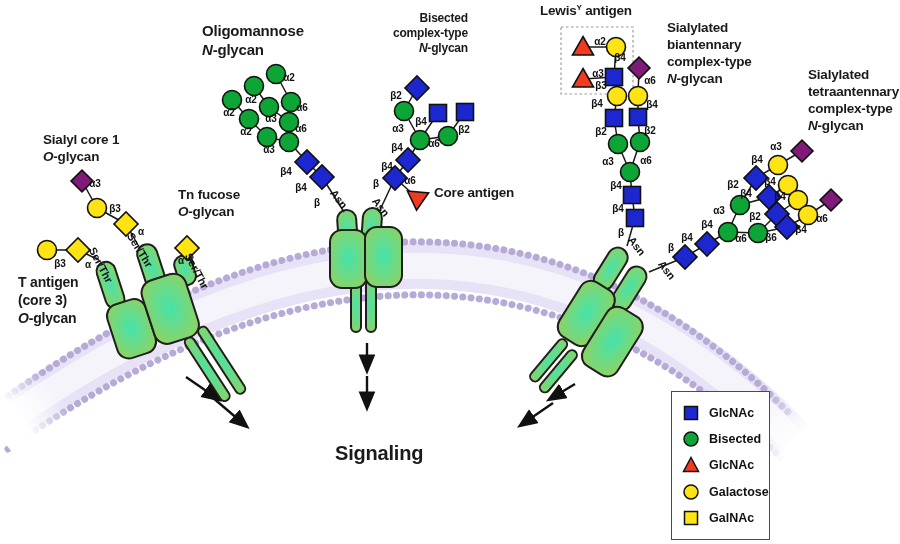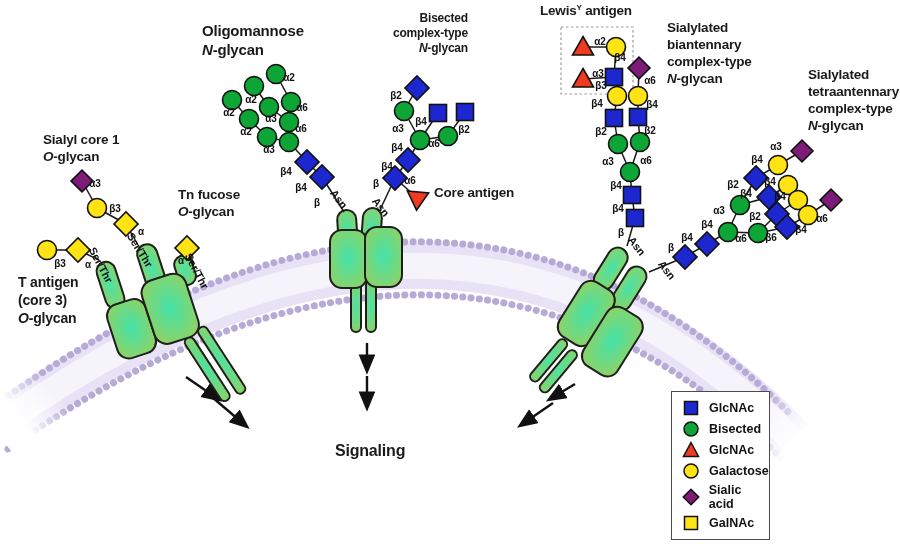--- a/index.html
+++ b/index.html
@@ -236,21 +236,21 @@
       </div>
       <div class="title" style="left: 808px; top: 66px; font-size: 13.5px;">
         <div>Sialylated</div>
         <div>tetraantennary</div>
         <div>complex-type</div>
         <div><i>N</i>-glycan</div>
       </div>
       <div class="title" style="left: 434px; top: 184px; font-size: 13.5px;">
         <div>Core antigen</div>
       </div>
-      <div class="title" style="left: 335px; top: 441px; font-size: 16px;">
+      <div class="title" style="left: 335px; top: 441px; font-size: 20px;">
         <div>Signaling</div>
       </div>
       <span class="lnk" style="left: 95px; top: 183px;">α3</span>
       <span class="lnk" style="left: 115px; top: 208px;">β3</span>
       <span class="lnk" style="left: 141px; top: 231px;">α</span>
       <span class="lnk" style="left: 60px; top: 263px;">β3</span>
       <span class="lnk" style="left: 88px; top: 264px;">α</span>
       <span class="lnk" style="left: 181px; top: 260px;">α</span>
       <span class="lnk big" style="left: 101px; top: 265px; transform: translate(-50%, -50%) rotate(62deg);">Ser/Thr</span>
       <span class="lnk big" style="left: 140px; top: 250px; transform: translate(-50%, -50%) rotate(58deg);">Ser/Thr</span>
@@ -330,25 +330,19 @@
         <span class="leg-label">GlcNAc</span>
       </div>
       <div class="leg-row">
         <svg width="18" height="18">
           <circle cx="9" cy="9" r="7" fill="#ffe312" stroke="#111111" stroke-width="1.5"></circle>
         </svg>
         <span class="leg-label">Galactose</span>
       </div>
       <div class="leg-row">
         <svg width="18" height="18">
-          <rect x="3.5" y="3.5" width="11" height="11" transform="rotate(45 9 9)" fill="#7e1a78" stroke="#111111" stroke-width="1.5"></rect>
-        </svg>
-        <span class="leg-label">Sialic acid</span>
-      </div>
-      <div class="leg-row">
-        <svg width="18" height="18">
           <rect x="2.5" y="2.5" width="13" height="13" fill="#ffe312" stroke="#111111" stroke-width="1.5"></rect>
         </svg>
         <span class="leg-label">GalNAc</span>
       </div>
     </div>
 
 </div>
 
 </body></html>

